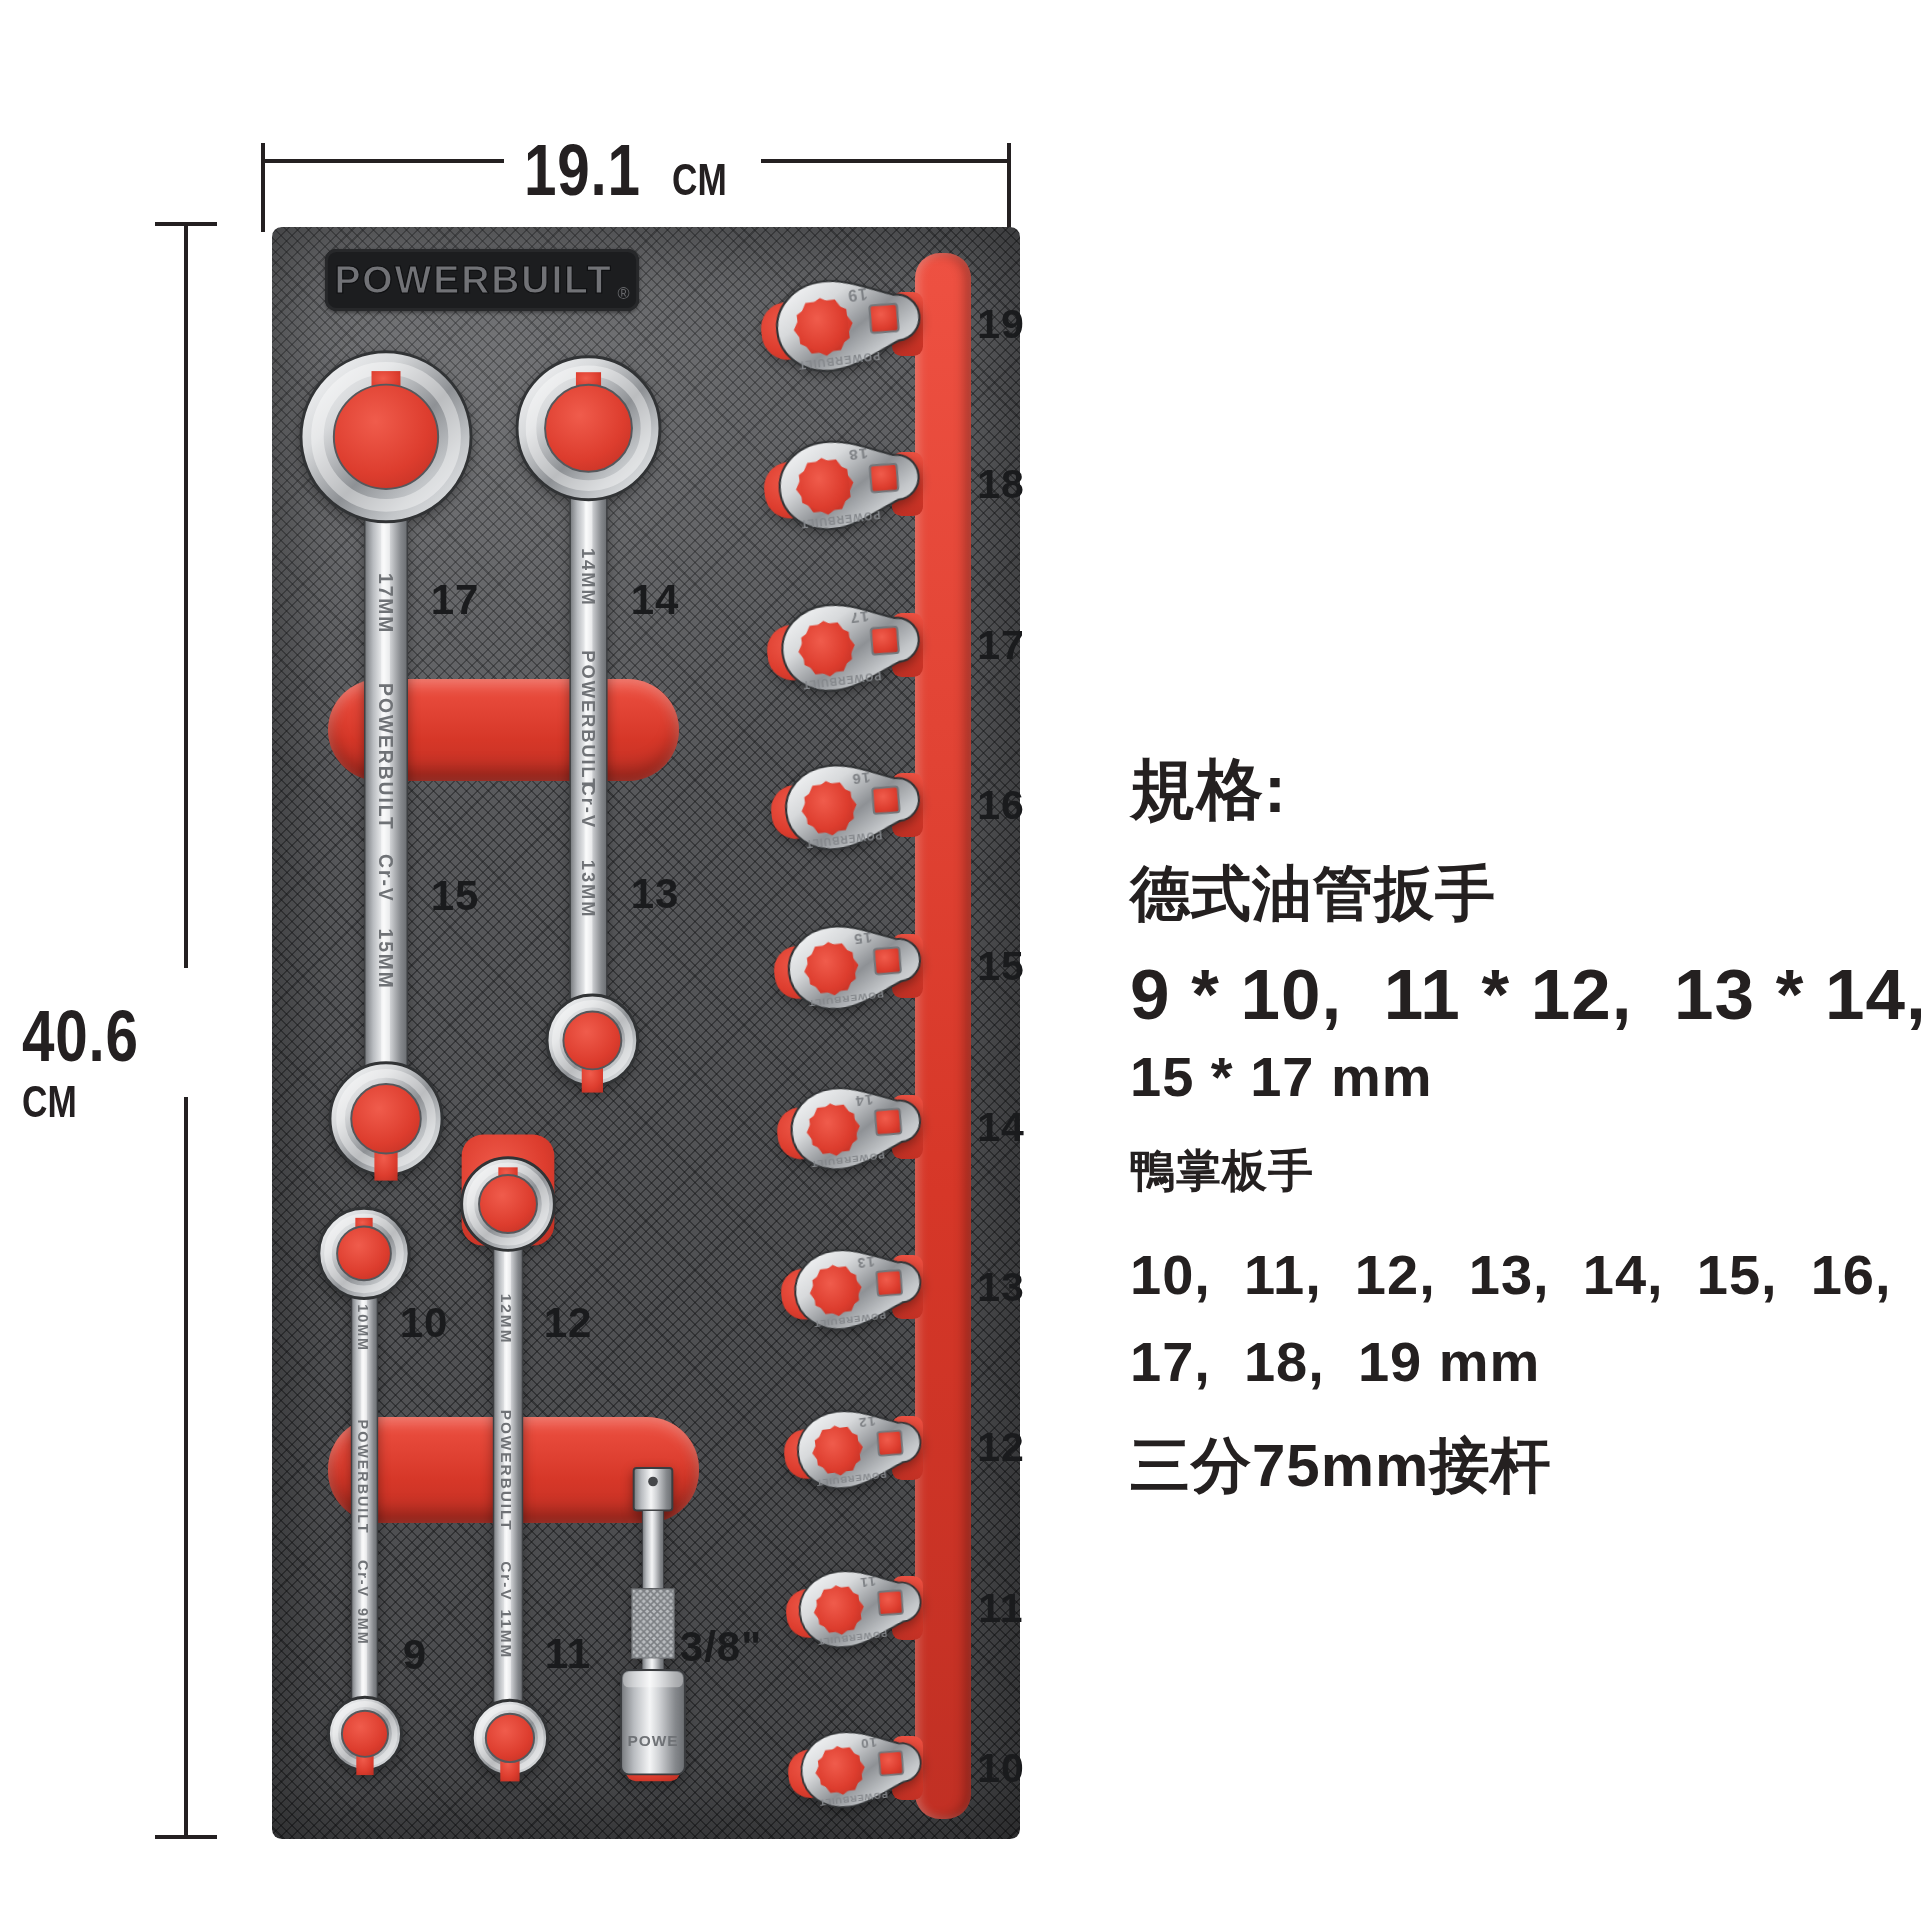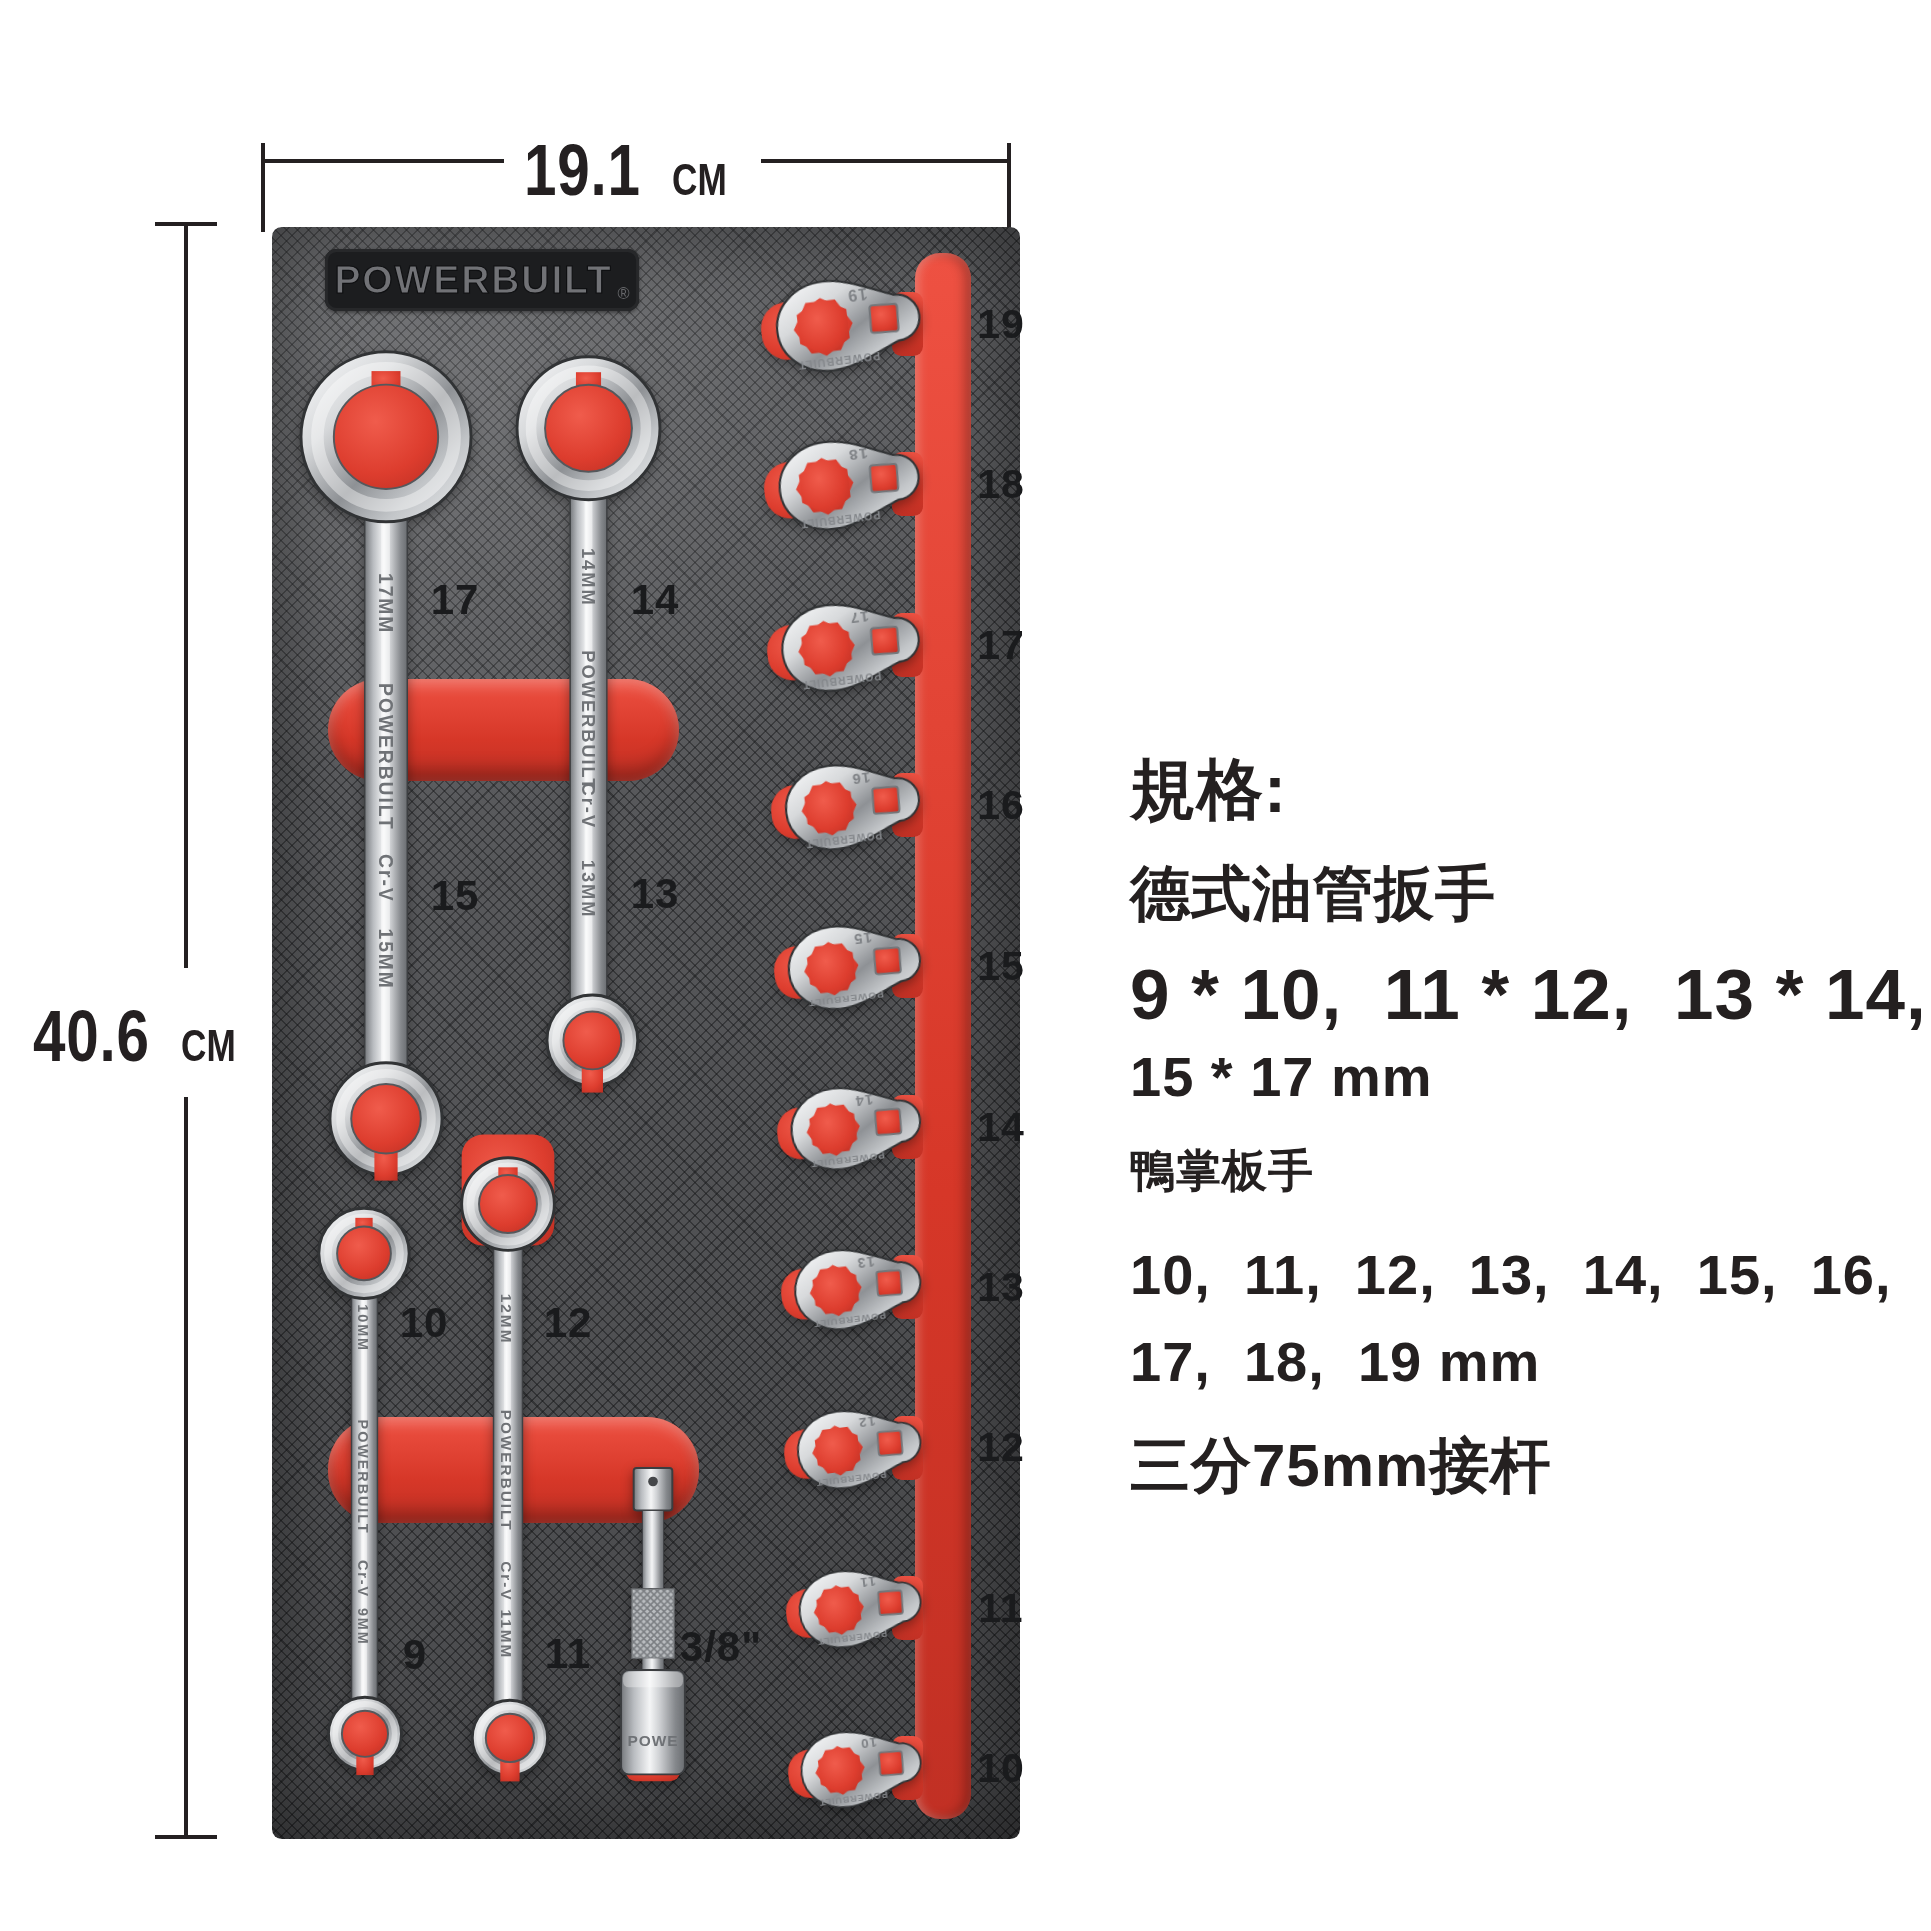--- a/index.html
+++ b/index.html
@@ -100,21 +100,21 @@
       <span class="val">19.1</span>
       <span class="unit">CM</span>
     </div>
   </div>
 
   <div>
     <div class="dim" style="left:184px;top:224px;width:3.9px;height:744px;"></div>
     <div class="dim" style="left:184px;top:1097px;width:3.9px;height:742px;"></div>
     <div class="dim" style="left:155px;top:222px;width:62px;height:3.9px;"></div>
     <div class="dim" style="left:155px;top:1835px;width:62px;height:3.9px;"></div>
-    <div class="dim-label" style="left:33px;top:994px;">
+    <div class="dim-label" style="left:20px;top:994px;flex-direction:column;">
       <span class="val">40.6</span>
       <span class="unit">CM</span>
     </div>
   </div>
 
   <div class="tray">
 
     <div class="logo-plate">
       <span class="logo-text">POWERBUILT</span>
       <span class="logo-reg">®</span>

